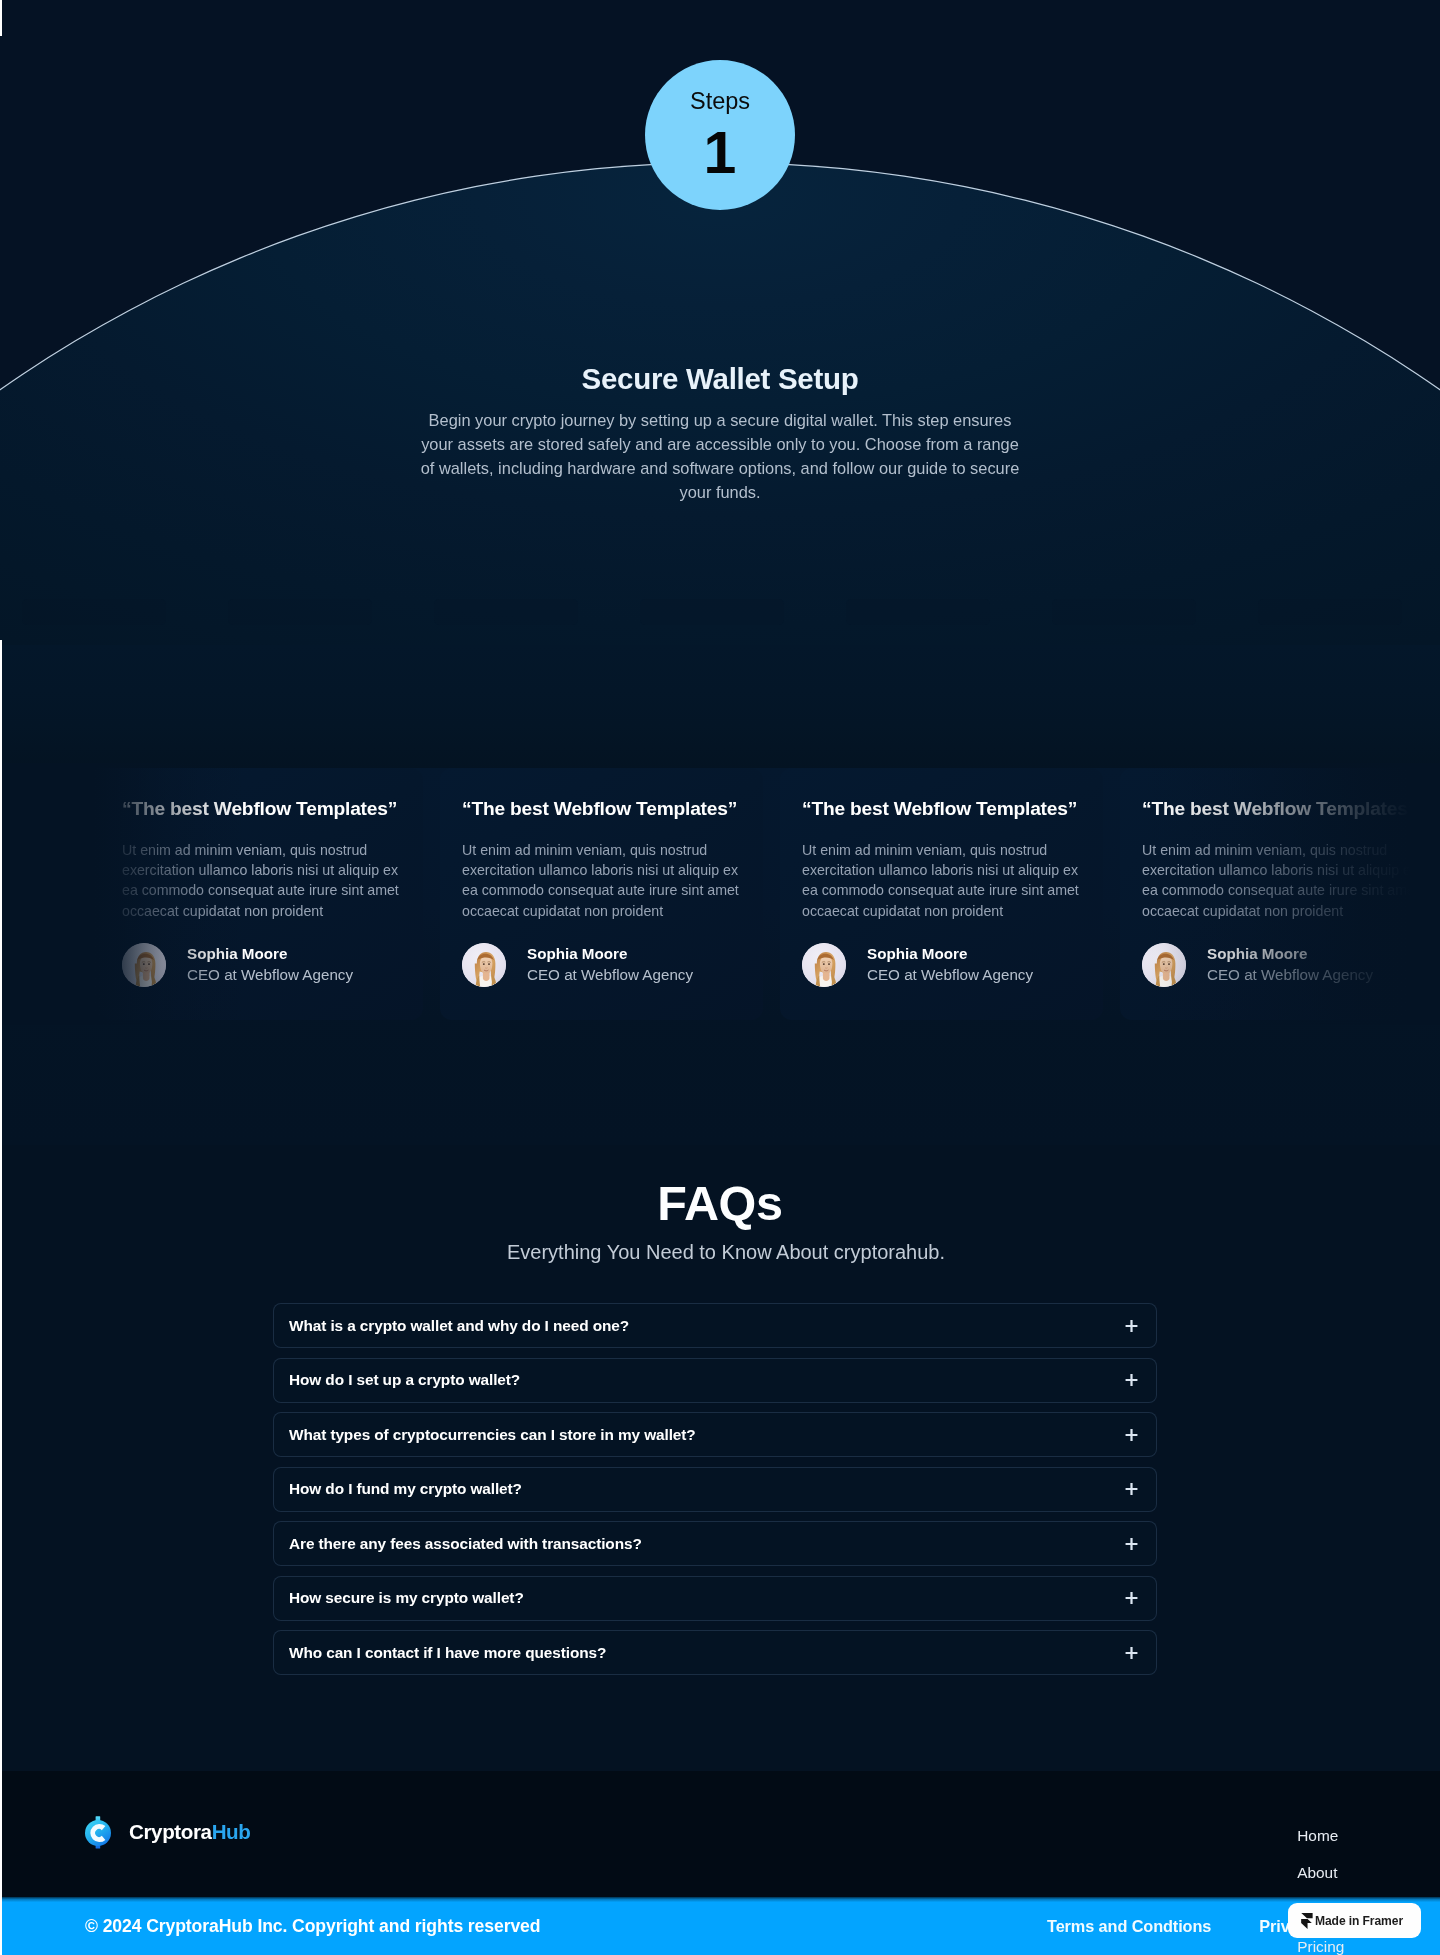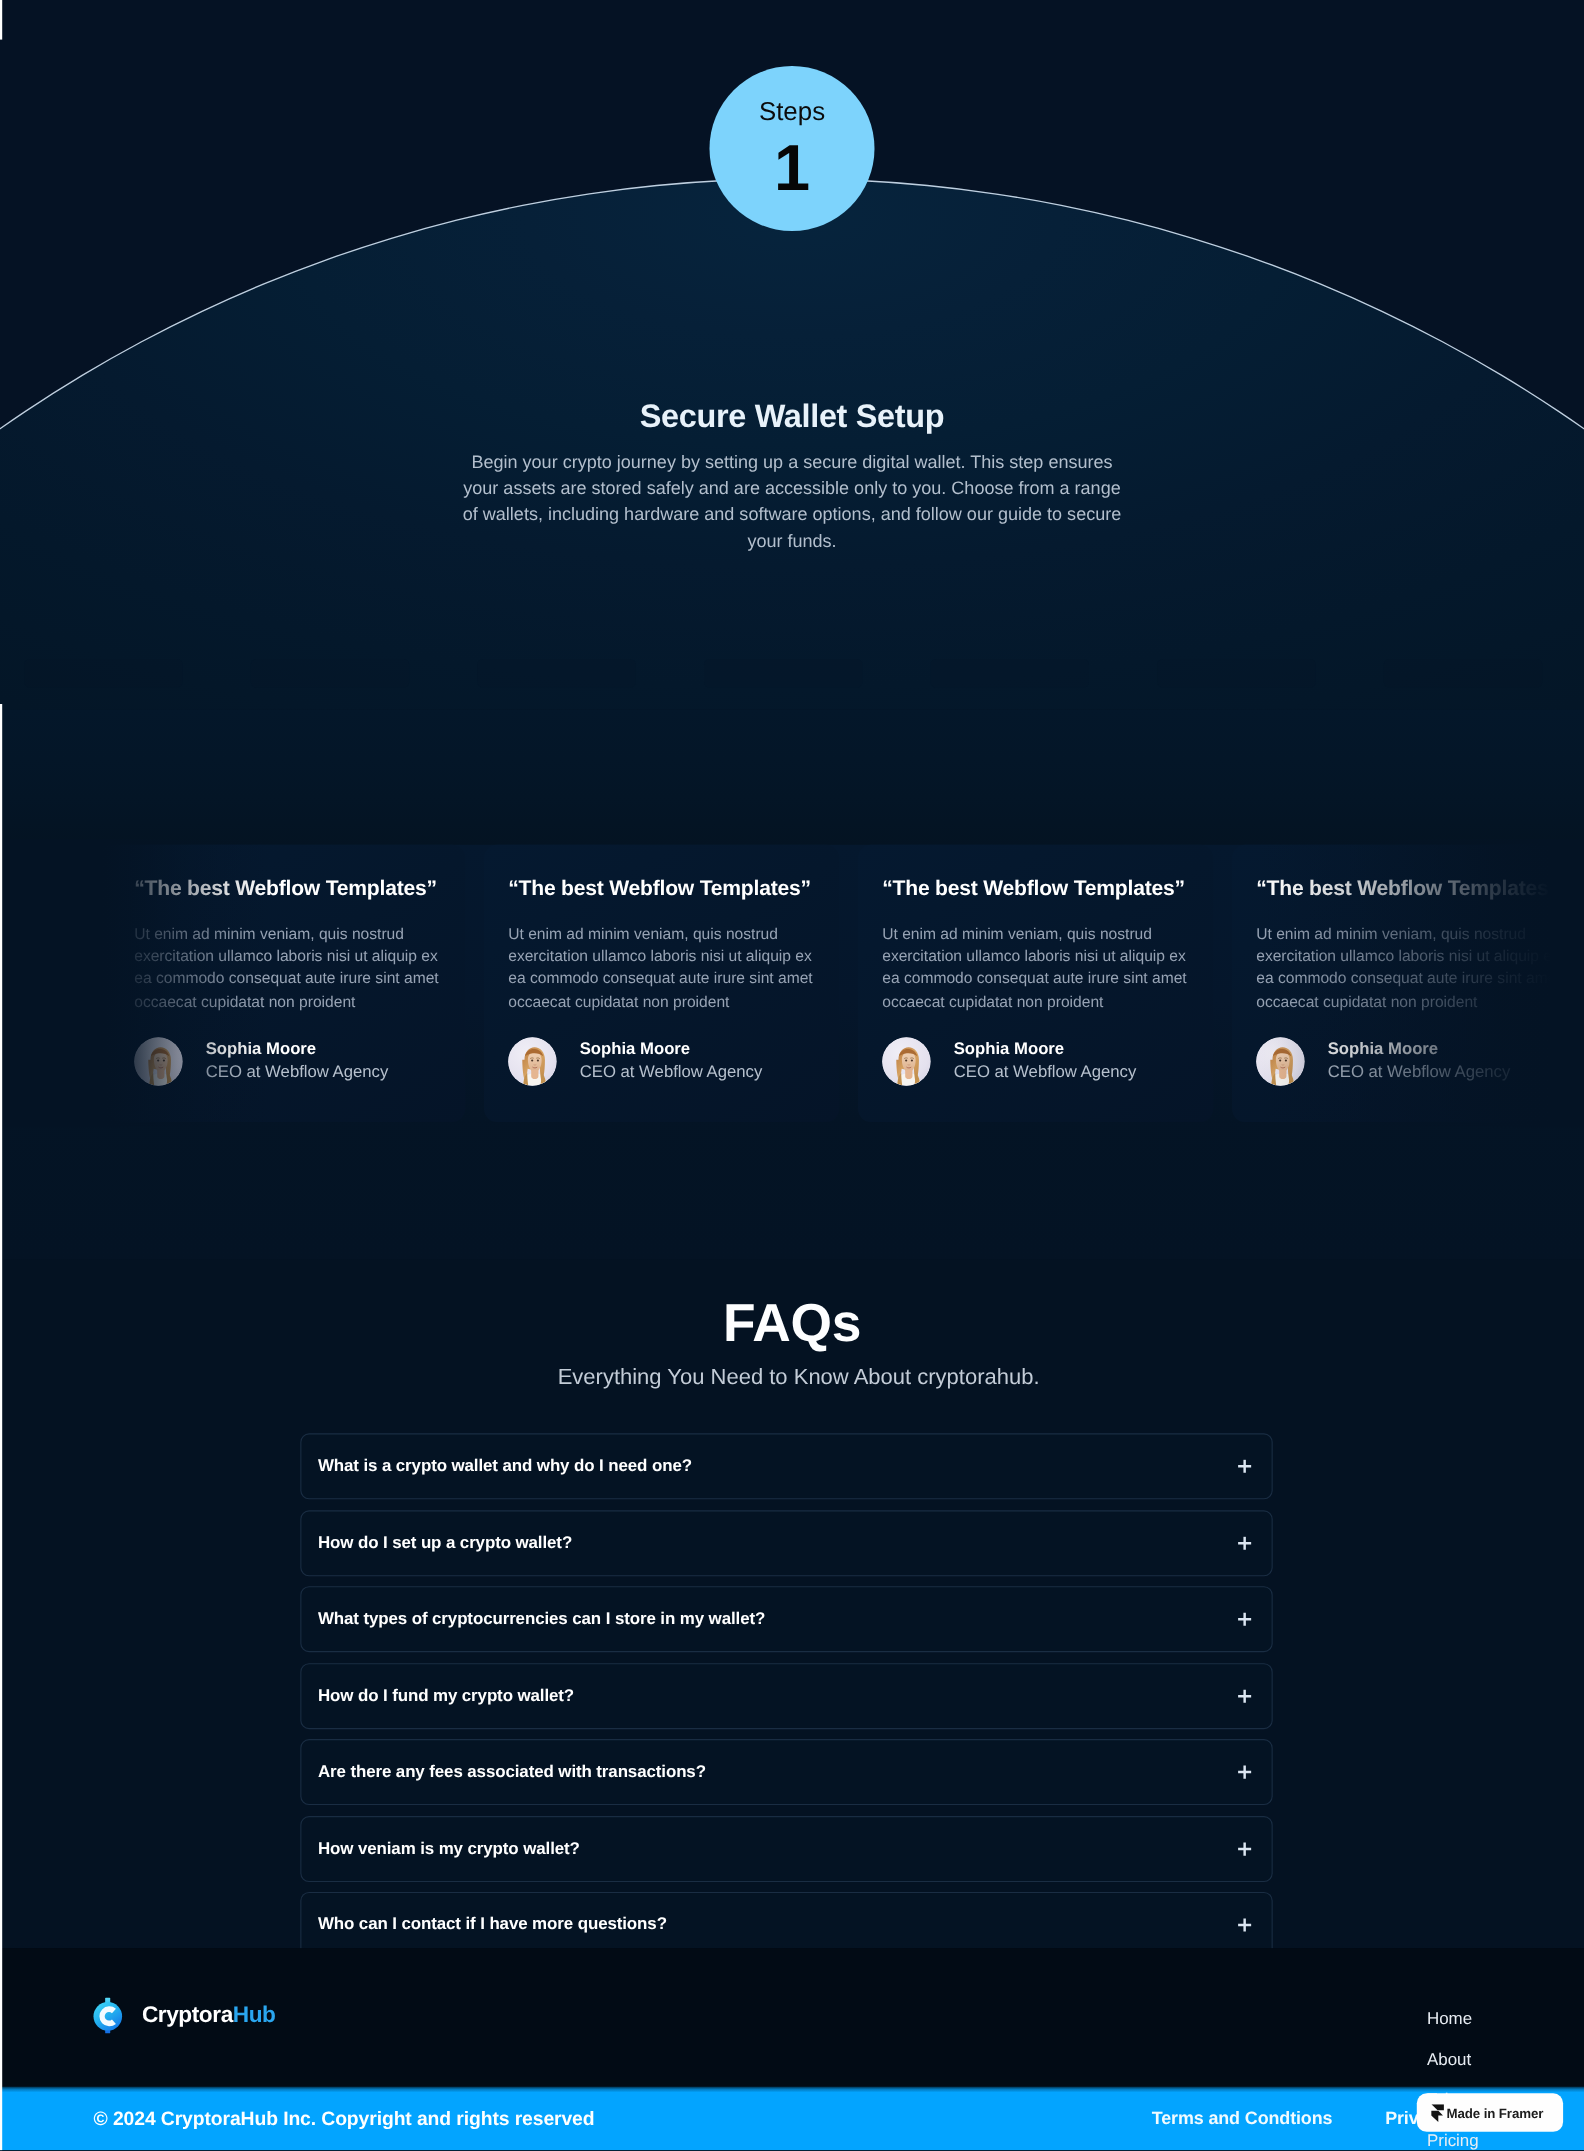--- a/index.html
+++ b/index.html
@@ -52,21 +52,21 @@
        background:linear-gradient(270deg,#041324 0%,#041324 10%,rgba(4,19,36,0.86) 26%,rgba(4,19,36,0.55) 46%,rgba(4,19,36,0.22) 70%,rgba(4,19,36,0.04) 92%,rgba(4,19,36,0) 100%);
        pointer-events:none;}
 
   
   .faq{position:absolute;left:0;top:1145px;width:1440px;height:626px;background:#041222;}
   .faq-title{position:absolute;left:0;top:30px;width:1440px;text-align:center;
        font-size:48.5px;font-weight:700;letter-spacing:-0.3px;color:#fdfeff;}
   .faq-sub{position:absolute;left:0;top:96px;width:1440px;text-align:center;
        font-size:20px;color:#c3ccd7;font-weight:400;padding-left:12px;}
   .faq-list{position:absolute;left:273px;top:158px;width:884px;}
-  .faq-item{position:relative;height:60px;border-radius:8px;margin-bottom:9.5px;
+  .faq-item{position:relative;height:45px;border-radius:8px;margin-bottom:9.5px;
        background:#041323;border:1px solid rgba(130,165,215,0.18);
        display:flex;align-items:center;}
   .faq-q{margin-left:15px;font-size:15.4px;font-weight:700;color:#fff;letter-spacing:-0.1px;}
   .faq-plus{position:absolute;right:18px;top:50%;transform:translateY(-50%);
        width:13px;height:13px;}
 
   
   .footer{position:absolute;left:0;top:1771px;width:1440px;height:129px;background:#020b15;}
   .flogo{position:absolute;left:84px;top:1814px;display:flex;align-items:center;gap:20px;z-index:3;}
   .flogo svg{flex:0 0 auto;display:block;margin-right:-3px;}
@@ -344,21 +344,21 @@
             <path d="M7 0.6v12.8M0.6 7h12.8" stroke="#dce6f2" stroke-width="2.4" stroke-linecap="butt"></path>
           </svg>
         </div>
         <div class="faq-item">
           <span class="faq-q">Are there any fees associated with transactions?</span>
           <svg class="faq-plus" viewBox="0 0 14 14">
             <path d="M7 0.6v12.8M0.6 7h12.8" stroke="#dce6f2" stroke-width="2.4" stroke-linecap="butt"></path>
           </svg>
         </div>
         <div class="faq-item">
-          <span class="faq-q">How veniam is my crypto wallet?</span>
+          <span class="faq-q">How secure is my crypto wallet?</span>
           <svg class="faq-plus" viewBox="0 0 14 14">
             <path d="M7 0.6v12.8M0.6 7h12.8" stroke="#dce6f2" stroke-width="2.4" stroke-linecap="butt"></path>
           </svg>
         </div>
         <div class="faq-item">
           <span class="faq-q">Who can I contact if I have more questions?</span>
           <svg class="faq-plus" viewBox="0 0 14 14">
             <path d="M7 0.6v12.8M0.6 7h12.8" stroke="#dce6f2" stroke-width="2.4" stroke-linecap="butt"></path>
           </svg>
         </div>

